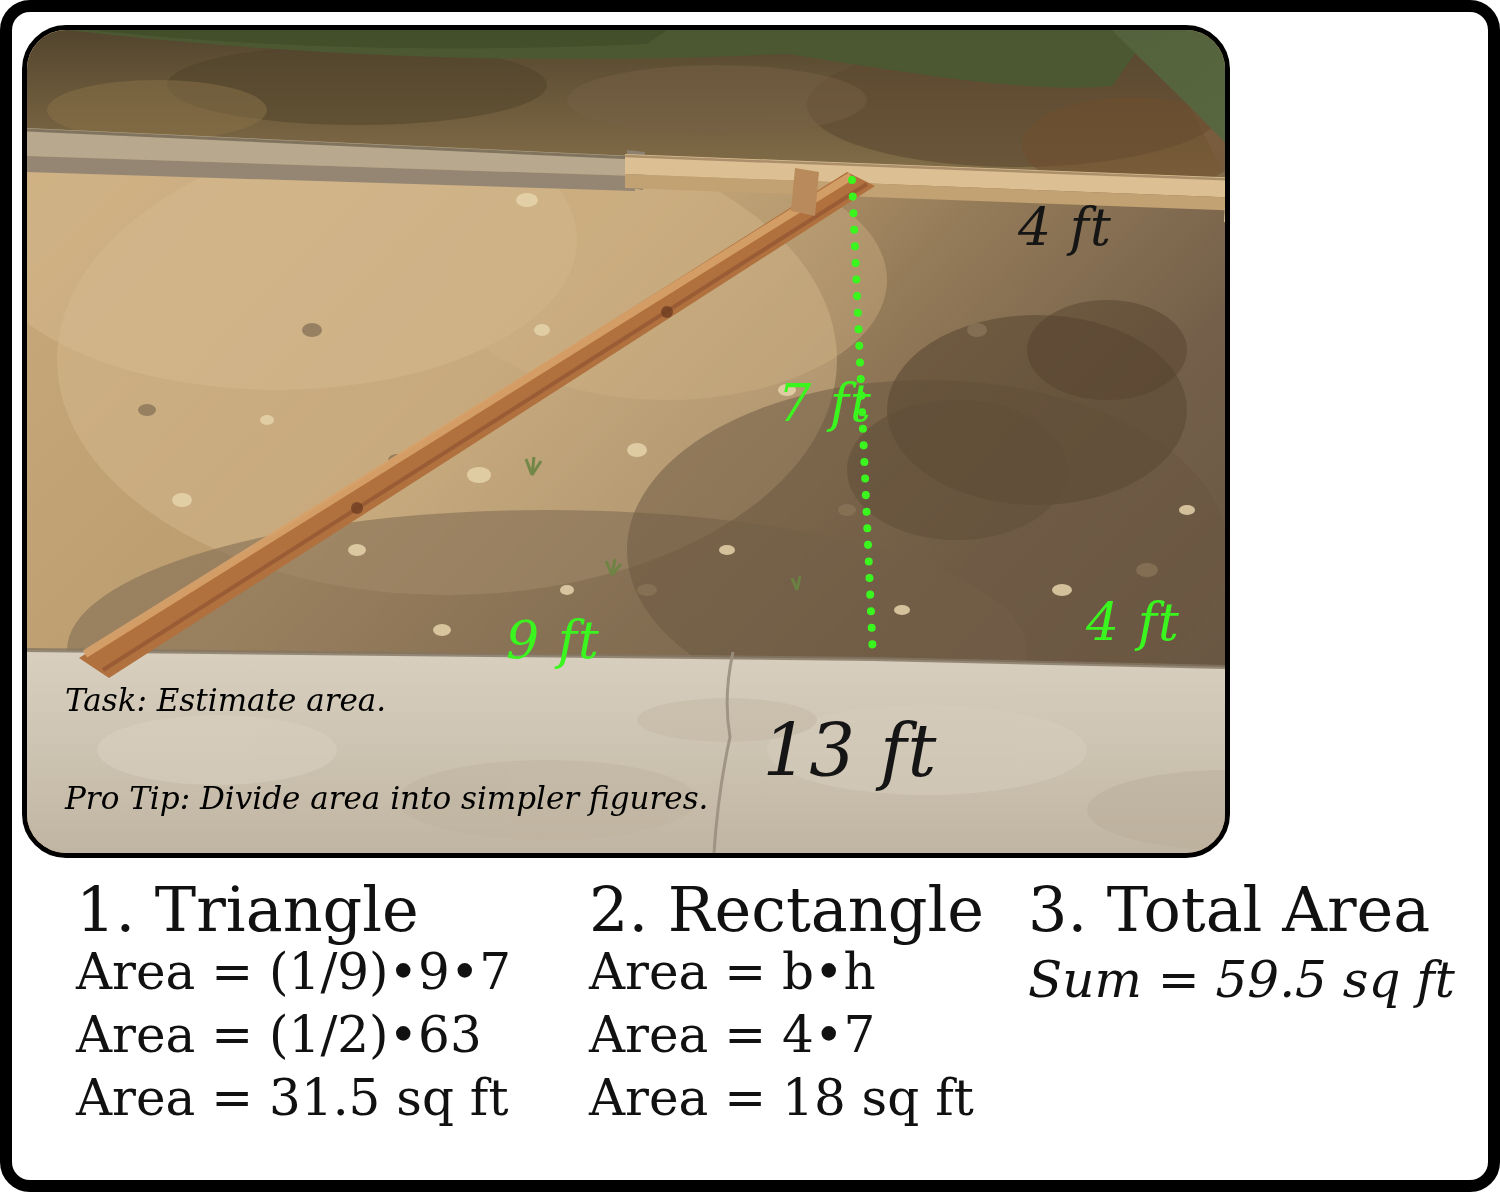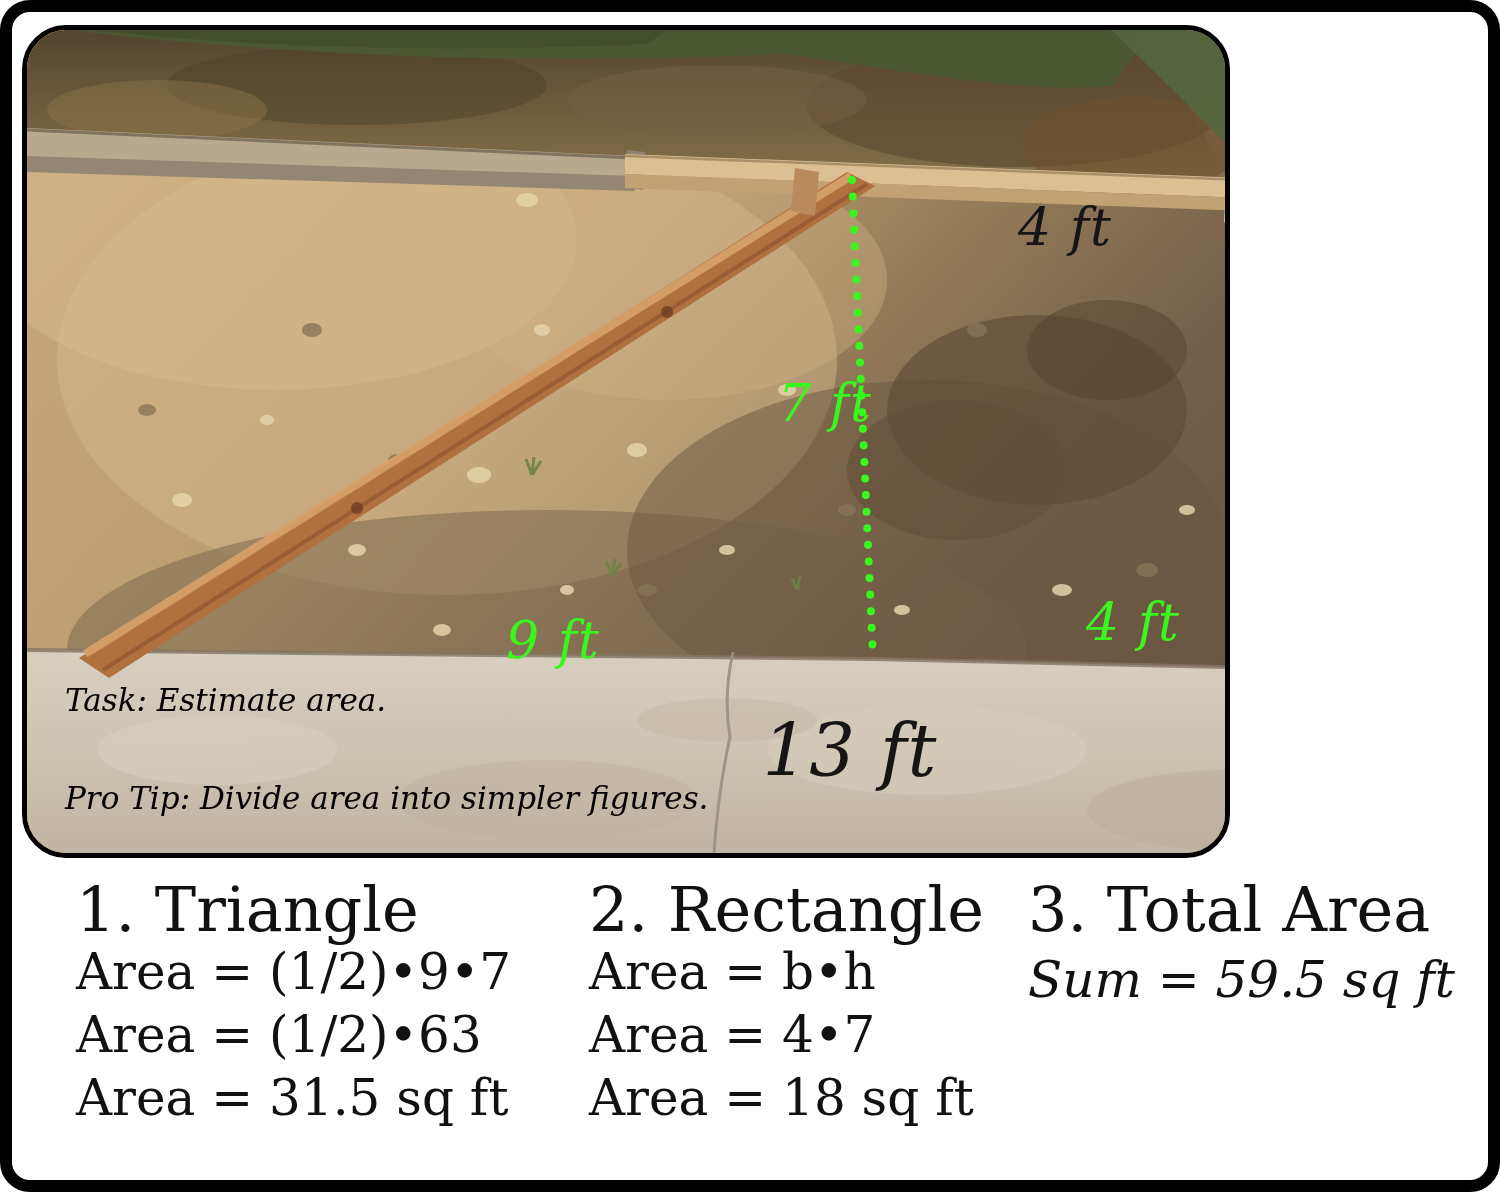--- a/index.html
+++ b/index.html
@@ -196,21 +196,21 @@
         <line x1="44" y1="35" x2="50" y2="32"></line>
       </g>
     </svg>
     <span class="word">36U</span>
   </div>
 </div>
 
 <div class="solution">
   <div class="col" id="col-1">
     <div class="heading">1. Triangle</div>
-    <div class="line">Area = (1/2)•9•7</div>
+    <div class="line">Area = (1/9)•9•7</div>
     <div class="line">Area = (1/2)•63</div>
     <div class="line">Area = 31.5 sq ft</div>
   </div>
   <div class="col" id="col-2">
     <div class="heading">2. Rectangle</div>
     <div class="line">Area = b•h</div>
     <div class="line">Area = 4•7</div>
     <div class="line">Area = 18 sq ft</div>
   </div>
   <div class="col" id="col-3">

